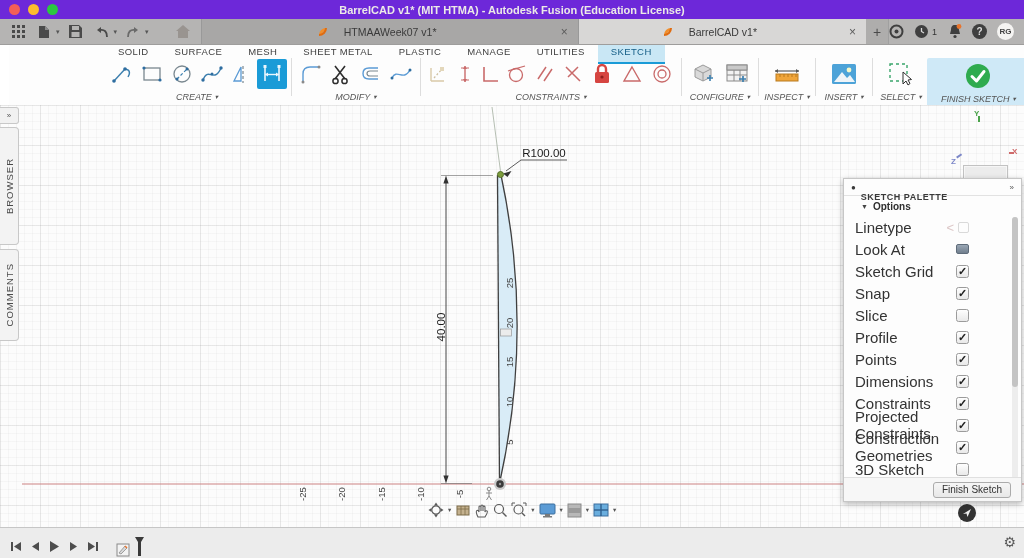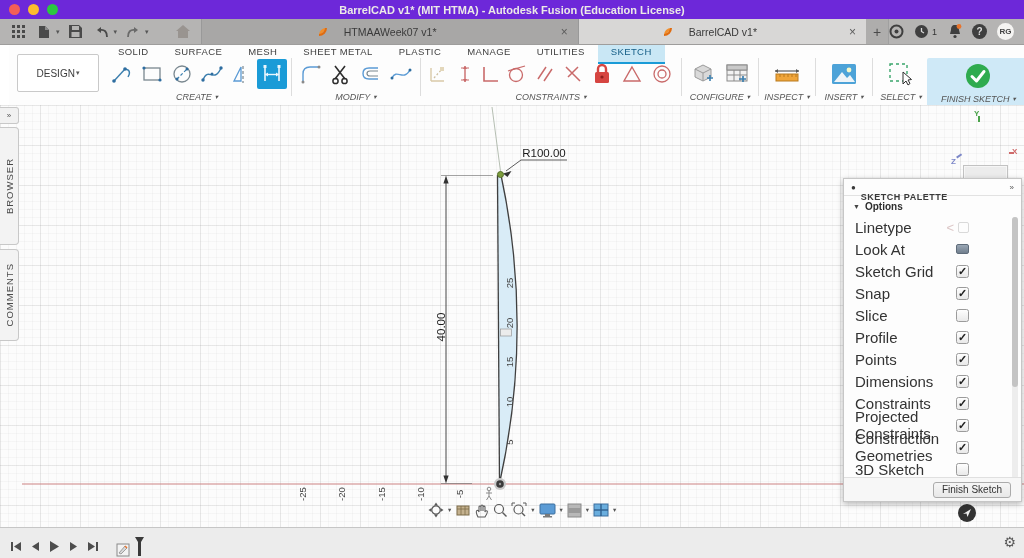--- a/index.html
+++ b/index.html
@@ -93,21 +93,21 @@
   .nicon svg { display:block; }
   .ncaret { font-size:6.5px; color:#555; margin:0 1px; }
 
   
   .palette { position:absolute; left:843px; top:73px; width:179px; height:324px; background:#fdfdfd;
     border:1px solid #c6c6c6; box-shadow:0 2px 6px rgba(0,0,0,.28); }
   .phead { height:17px; display:flex; align-items:center; padding:0 7px; border-bottom:1px solid #e2e2e2; }
   .phead .pdot { font-size:8px; color:#3a3a3a; margin-right:5px; }
   .phead .ptitle { font-size:9px; color:#3a3a3a; letter-spacing:.5px; font-weight:bold;margin-top:19px; }
   .phead .pcollapse { margin-left:auto; font-size:8px; color:#555; }
-  .poptions { height:20px; display:flex; align-items:center; padding:0 9px; font-size:10px; font-weight:bold; color:#2e2e2e; gap:5px; }
+  .poptions { height:20px; display:flex; align-items:center; padding:0 17px; font-size:10px; font-weight:bold; color:#2e2e2e; gap:5px; }
   .poptions .ocaret { font-size:7px; color:#444; }
   .prow { height:22px; display:flex; align-items:center; padding:0 52px 0 11px; }
   .plabel { font-size:15px; color:#333; }
   .pcontrol { margin-left:auto; display:flex; align-items:center; gap:4px; }
   .pcheck { width:13px; height:13px; border:1px solid #9b9b9b; border-radius:2.5px;
     background:linear-gradient(#fefefe,#e9e9e9); display:flex; align-items:center; justify-content:center; }
   .pcheck span { font-size:11px; font-weight:bold; color:#222; line-height:1; visibility:hidden; }
   .pcheck.on span { visibility:visible; }
   .linetype-chev { color:#dcc6c6; font-size:13px; }
   .linetype-box { width:11px; height:11px; border:1.5px solid #d9d9d9; border-radius:2px; }
@@ -244,24 +244,20 @@
   <div class="rtabs">
     <span class="rtab">SOLID</span>
     <span class="rtab">SURFACE</span>
     <span class="rtab">MESH</span>
     <span class="rtab">SHEET METAL</span>
     <span class="rtab">PLASTIC</span>
     <span class="rtab">MANAGE</span>
     <span class="rtab">UTILITIES</span>
     <span class="rtab active">SKETCH</span>
   </div>
-  <div class="designbtn">
-    <span>DESIGN</span>
-    <span class="acaret">▾</span>
-  </div>
   <div class="toolrow">
 
     <div class="rgroup">
       <div class="ricons">
         <div class="ticon">
           <svg width="24" height="24">
               <path d="M4 19 L15 7" stroke="#3c7fae" stroke-width="1.4"></path>
               <path d="M15 7 q7 1 3 8" stroke="#3c7fae" stroke-width="1.4" fill="none"></path>
               <circle cx="4" cy="19" r="1.8" fill="#2e6da0"></circle>
               <circle cx="15" cy="7" r="1.8" fill="#2e6da0"></circle>

